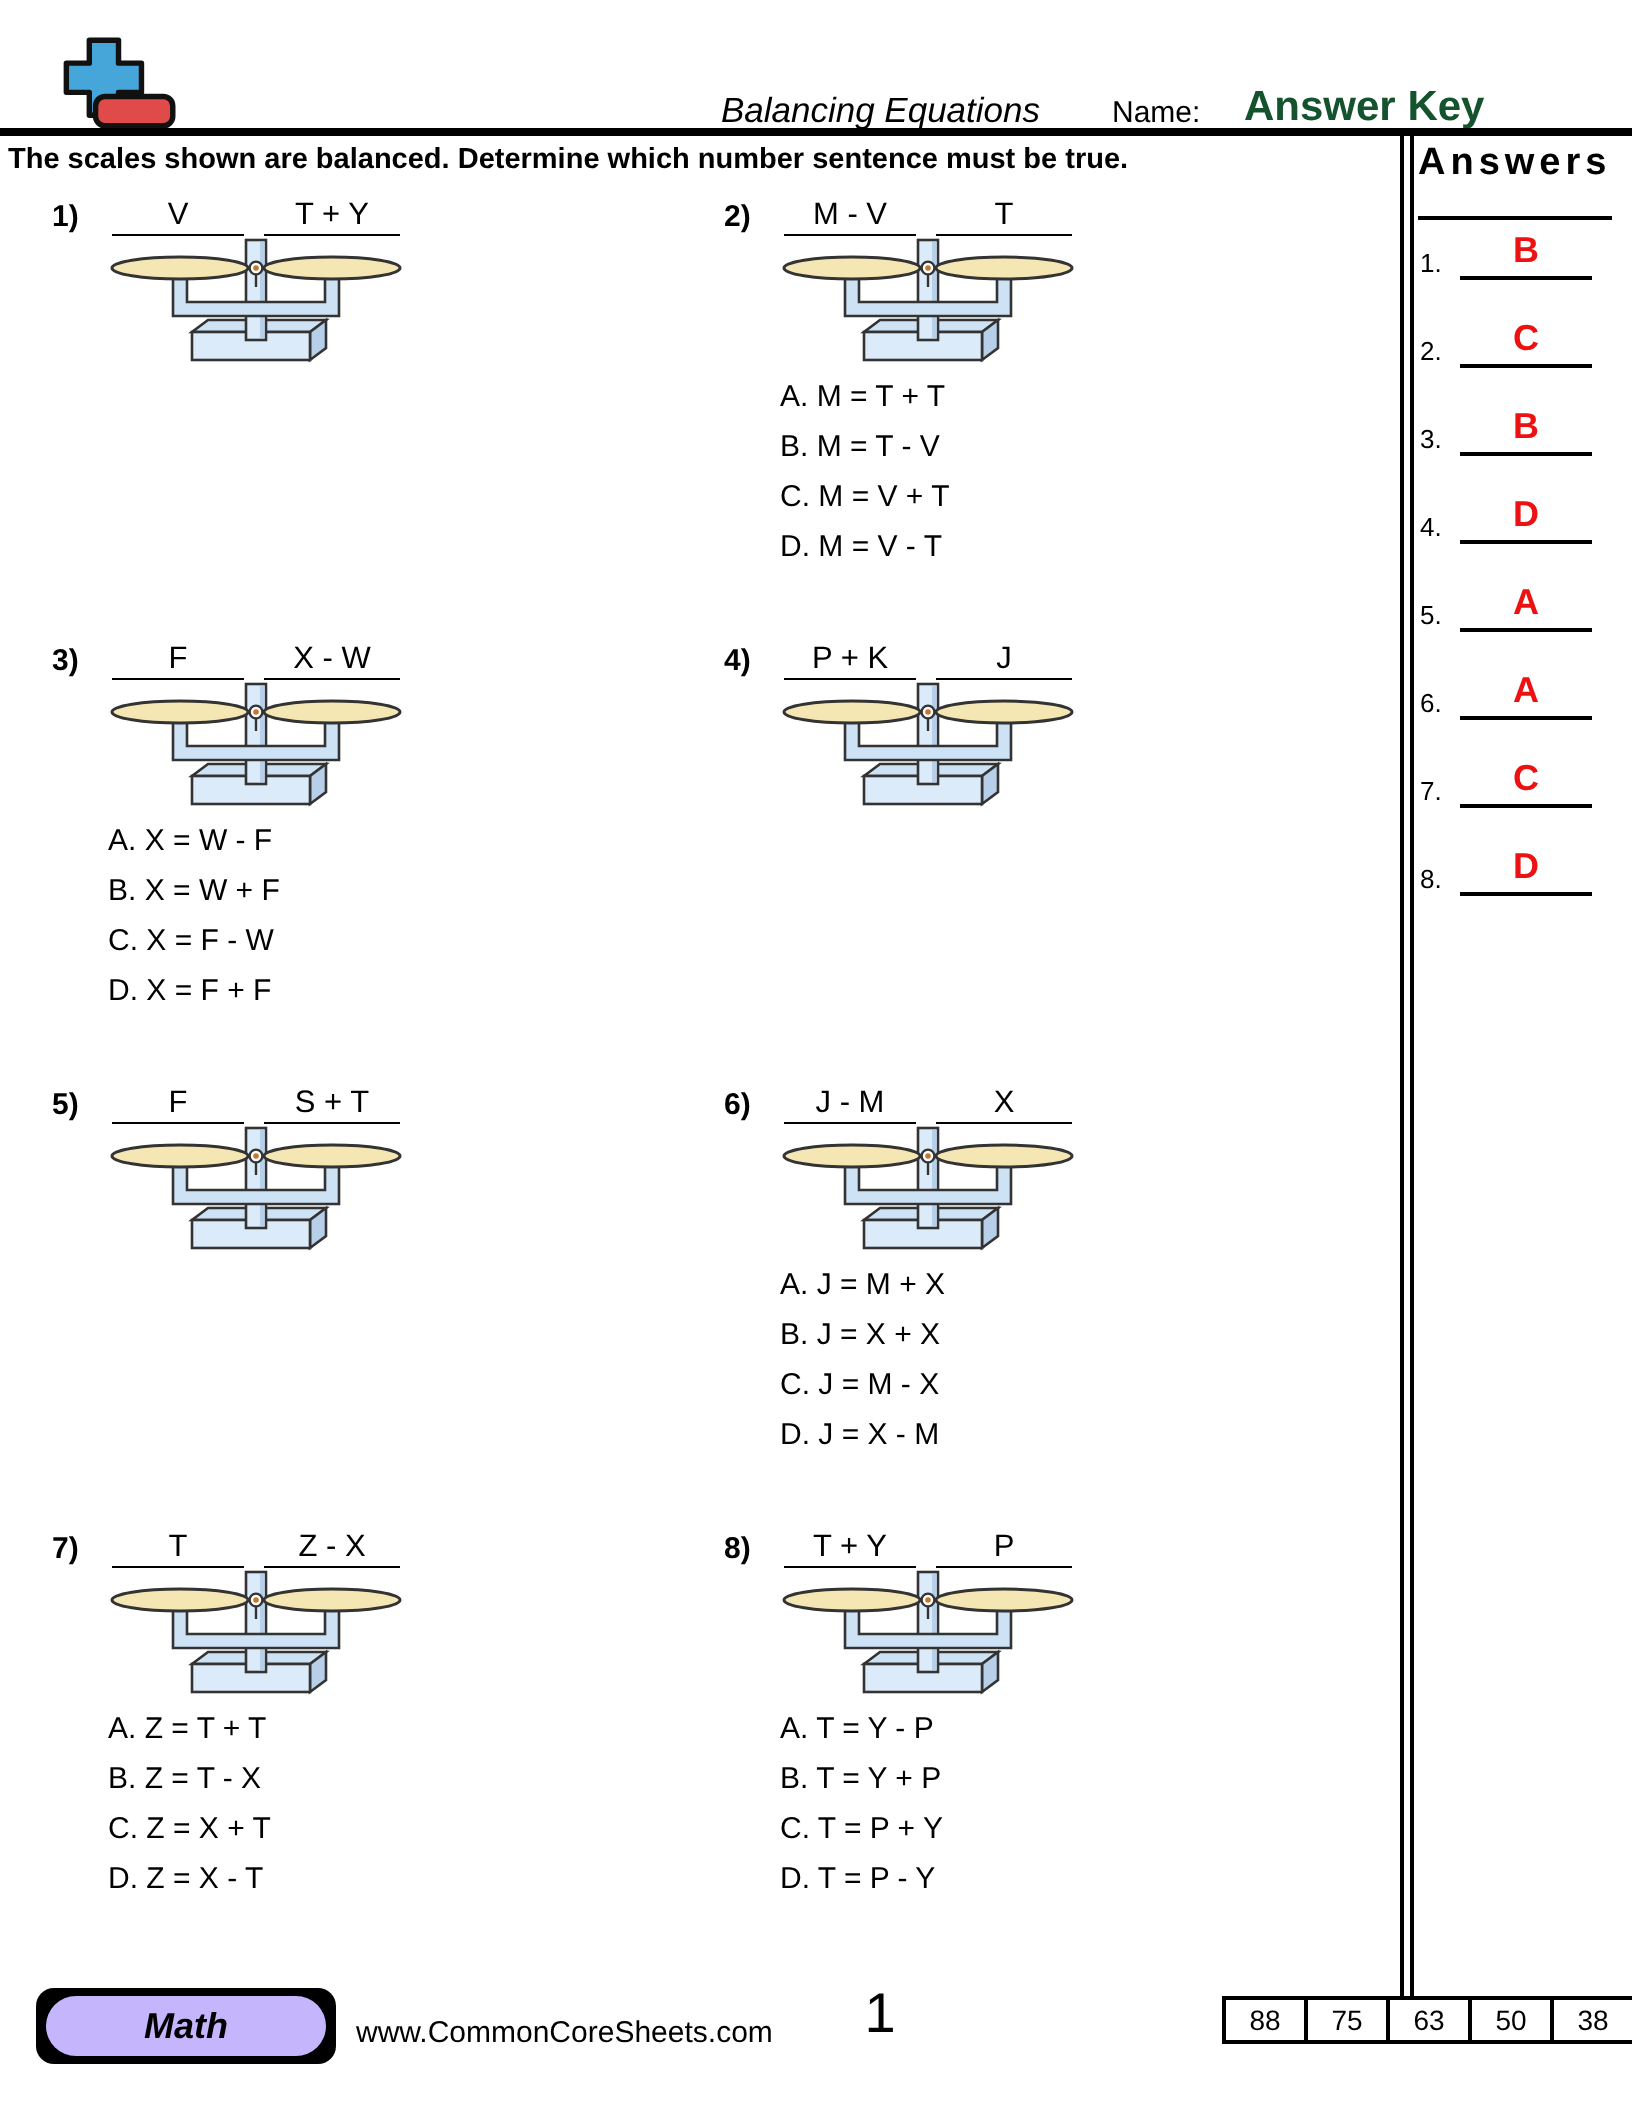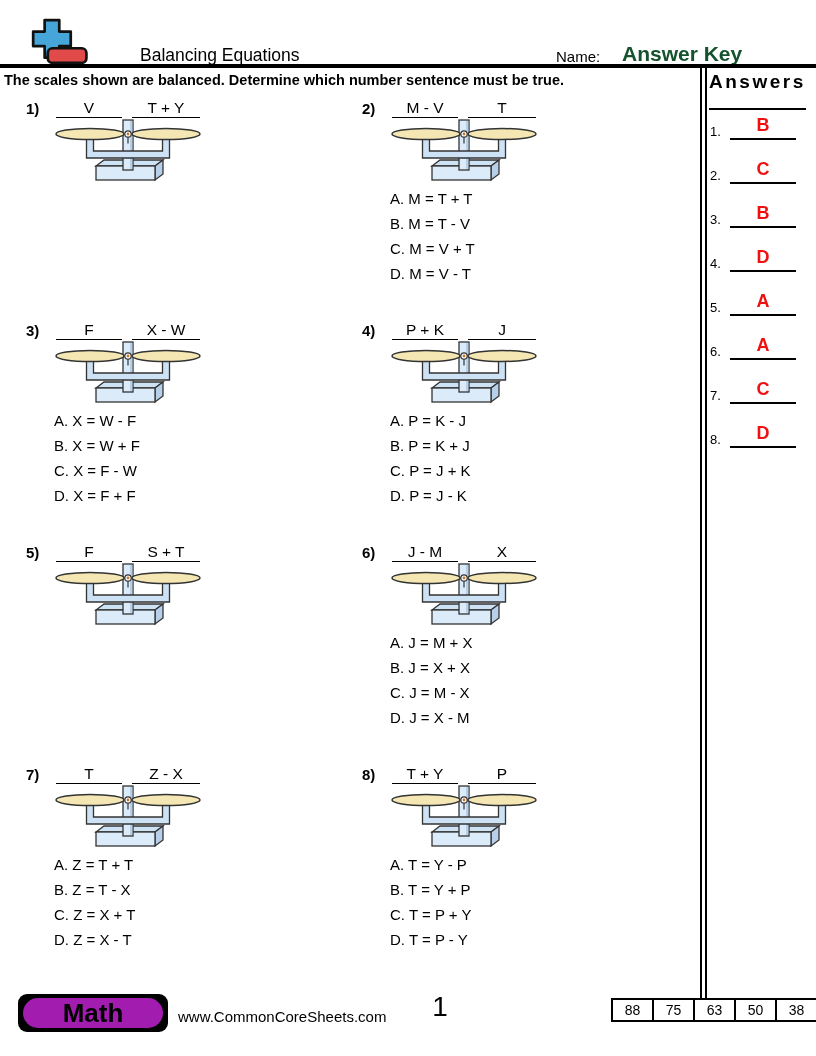--- a/index.html
+++ b/index.html
@@ -1,21 +1,21 @@
 <!DOCTYPE html>
 <html><head>
 <meta charset="utf-8">
 <style>
   html,body{margin:0;padding:0;background:#fff;}
   .page{position:relative;width:816px;height:1056px;margin:0 auto;background:#fff;overflow:hidden;
         font-family:"Liberation Sans","DejaVu Sans",sans-serif;color:#000;}
 
   
   .logo-svg{position:absolute;left:16px;top:18px;width:74px;height:48px;}
-  .page-title{position:absolute;left:140px;top:45px;width:380px;text-align:left;font-size:17.5px;font-weight:500;}
+  .page-title{position:absolute;left:140px;top:45px;width:380px;text-align:right;font-size:17.5px;font-weight:500;font-style:italic;}
   .name-label{position:absolute;left:556px;top:48px;font-size:15px;}
   .name-value{position:absolute;left:622px;top:42px;font-size:21px;font-weight:bold;color:#14532d;}
   .header-rule{position:absolute;left:0;top:64px;width:816px;height:4px;background:#000;}
   .instruction{position:absolute;left:4px;top:72px;width:692px;font-size:14.5px;font-weight:bold;}
 
   
   .divider{position:absolute;left:700px;top:68px;height:930px;width:3px;
            border-left:2px solid #000;border-right:2px solid #000;}
   .answers-title{position:absolute;left:709px;top:71px;font-size:19px;font-weight:bold;
                  letter-spacing:2.5px;border-bottom:2.5px solid #000;padding-bottom:15px;}
@@ -35,22 +35,22 @@
   .pan-labels{position:relative;height:20px;font-size:15.5px;}
   .pan-label{position:absolute;bottom:0;text-align:center;border-bottom:1.6px solid #000;}
   .pan-label.left{left:2px;width:66px;}
   .pan-label.right{left:78px;width:68px;}
   .scale-slot{width:148px;height:64px;}
   .scale-svg{display:block;width:148px;height:64px;}
   .choices{position:absolute;left:28px;top:88px;font-size:15px;line-height:25px;}
 
   
   .math-badge{position:absolute;left:18px;top:994px;width:150px;height:38px;background:#000;border-radius:9px;}
-  .badge-pill{position:absolute;left:5px;top:4px;right:5px;bottom:4px;background:#a21caf;border-radius:16px;
-              display:flex;align-items:center;justify-content:center;font-size:26px;font-weight:bold;}
+  .badge-pill{position:absolute;left:5px;top:4px;right:5px;bottom:4px;background:#c4b5fd;border-radius:16px;
+              display:flex;align-items:center;justify-content:center;font-size:18px;font-weight:bold;font-style:italic;}
   .website{position:absolute;left:178px;top:1008px;font-size:15px;}
   .page-number{position:absolute;left:400px;top:991px;width:80px;text-align:center;font-size:28px;}
   .range-label{position:absolute;left:580px;top:1002px;font-size:12.5px;margin-left:48px;}
   .score-row{position:absolute;left:611px;top:998px;display:flex;}
   .score-cell{width:43px;height:24px;border:2px solid #000;margin-left:-2px;box-sizing:border-box;
               display:flex;align-items:center;justify-content:center;font-size:14px;background:#fff;}
   .score-cell:first-child{margin-left:0;}
   .score-cell.shaded{background:#d946ef;padding-left:25px;}
 </style>
 </head>
@@ -222,26 +222,20 @@
       <rect x="76" y="3" width="2.3" height="48" fill="#b7cfe8"></rect>
     </g>
     <path d="M32.5 21 V40 H115.5 V21 H108.5 V33 H39.5 V21 Z" fill="#cde2f5" stroke="#333" stroke-width="1.3"></path>
     <ellipse cx="36" cy="16" rx="34" ry="5.5" fill="#f5e7b4" stroke="#333" stroke-width="1.5"></ellipse>
     <ellipse cx="112" cy="16" rx="34" ry="5.5" fill="#f5e7b4" stroke="#333" stroke-width="1.5"></ellipse>
     <line x1="74" y1="19" x2="74" y2="25.5" stroke="#333" stroke-width="1.2"></line>
     <circle cx="74" cy="16" r="3.2" fill="#fff" stroke="#333" stroke-width="1.2"></circle>
     <circle cx="74" cy="16" r="1.4" fill="#c8762b"></circle>
   </svg>
 </div>
-    </div>
-    <div class="choices">
-      <div class="choice">A. P = K - J</div>
-      <div class="choice">B. P = K + J</div>
-      <div class="choice">C. P = J + K</div>
-      <div class="choice">D. P = J - K</div>
     </div>
   </section>
 
   <section class="problem" id="p5">
     <span class="prob-num">5)</span>
     <div class="scale-area">
       <div class="pan-labels">
         <span class="pan-label left">F</span>
         <span class="pan-label right">S + T</span>
       </div>

